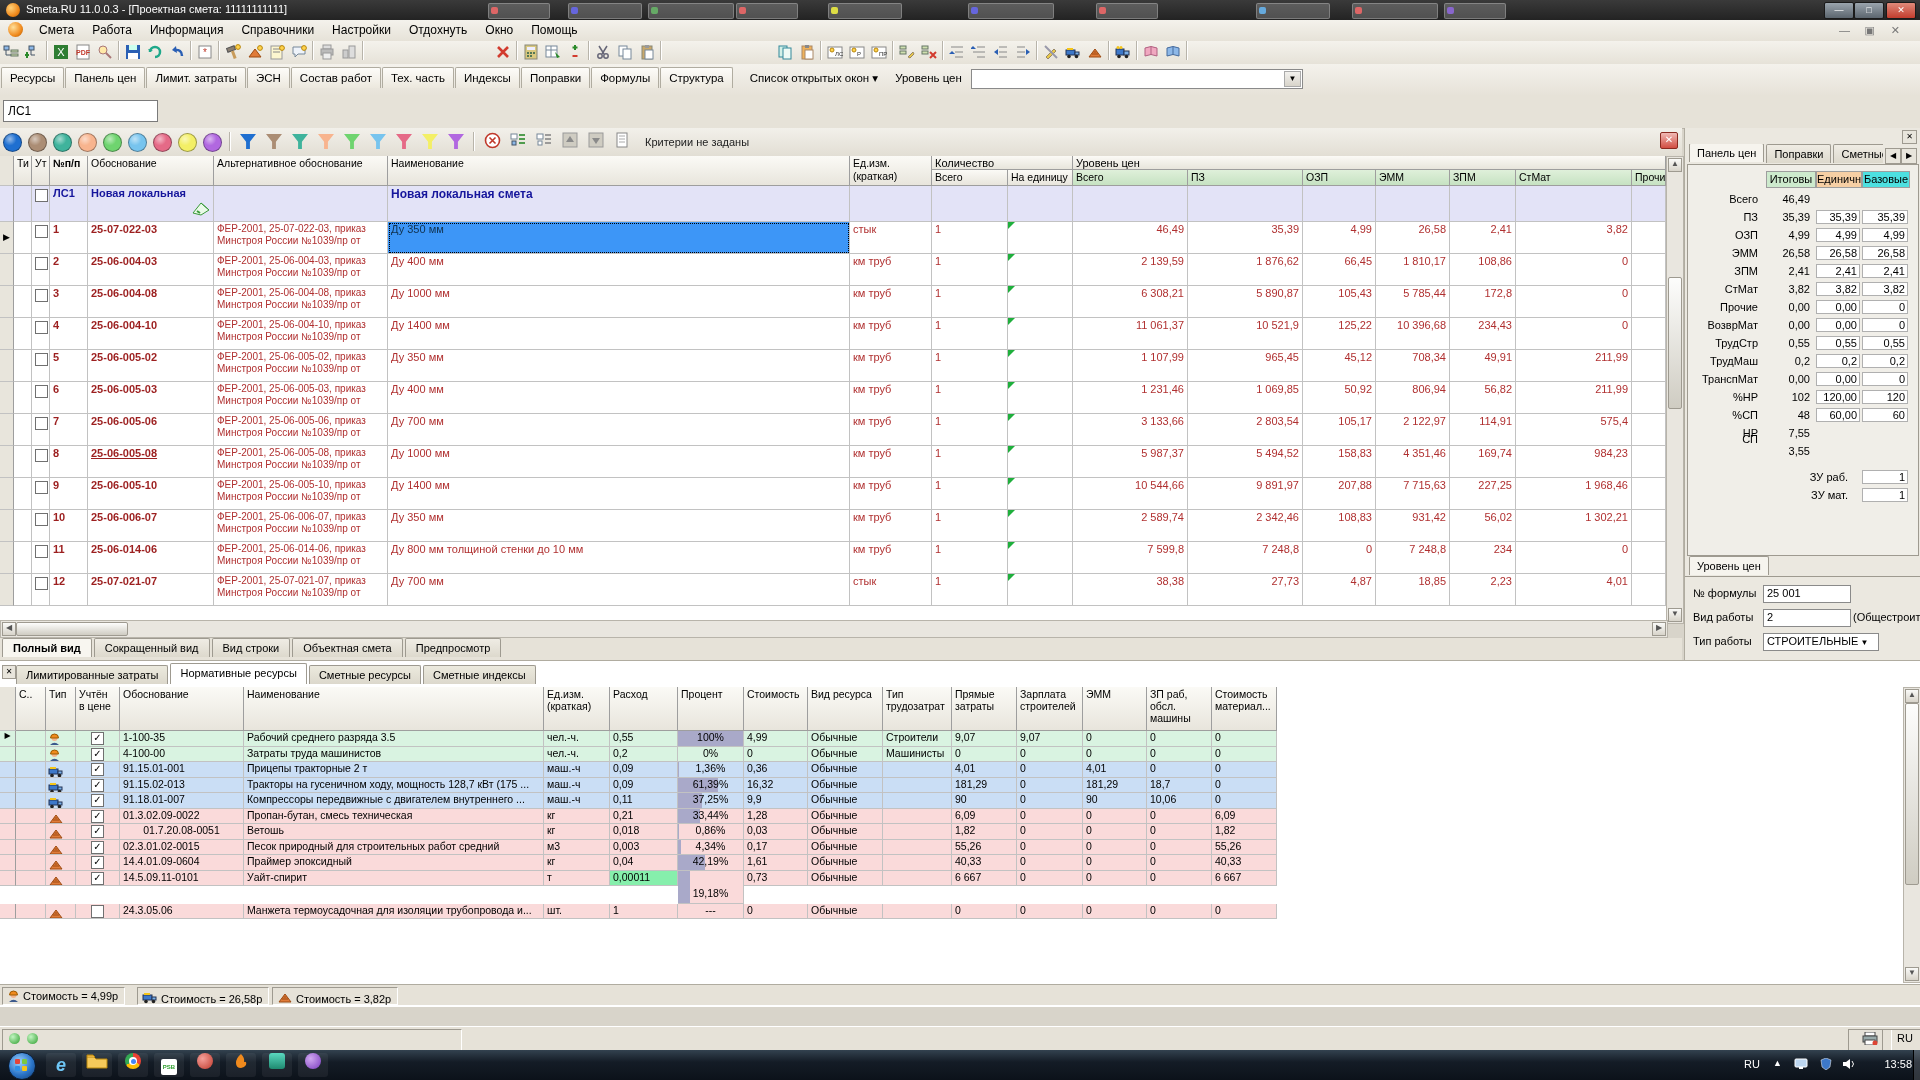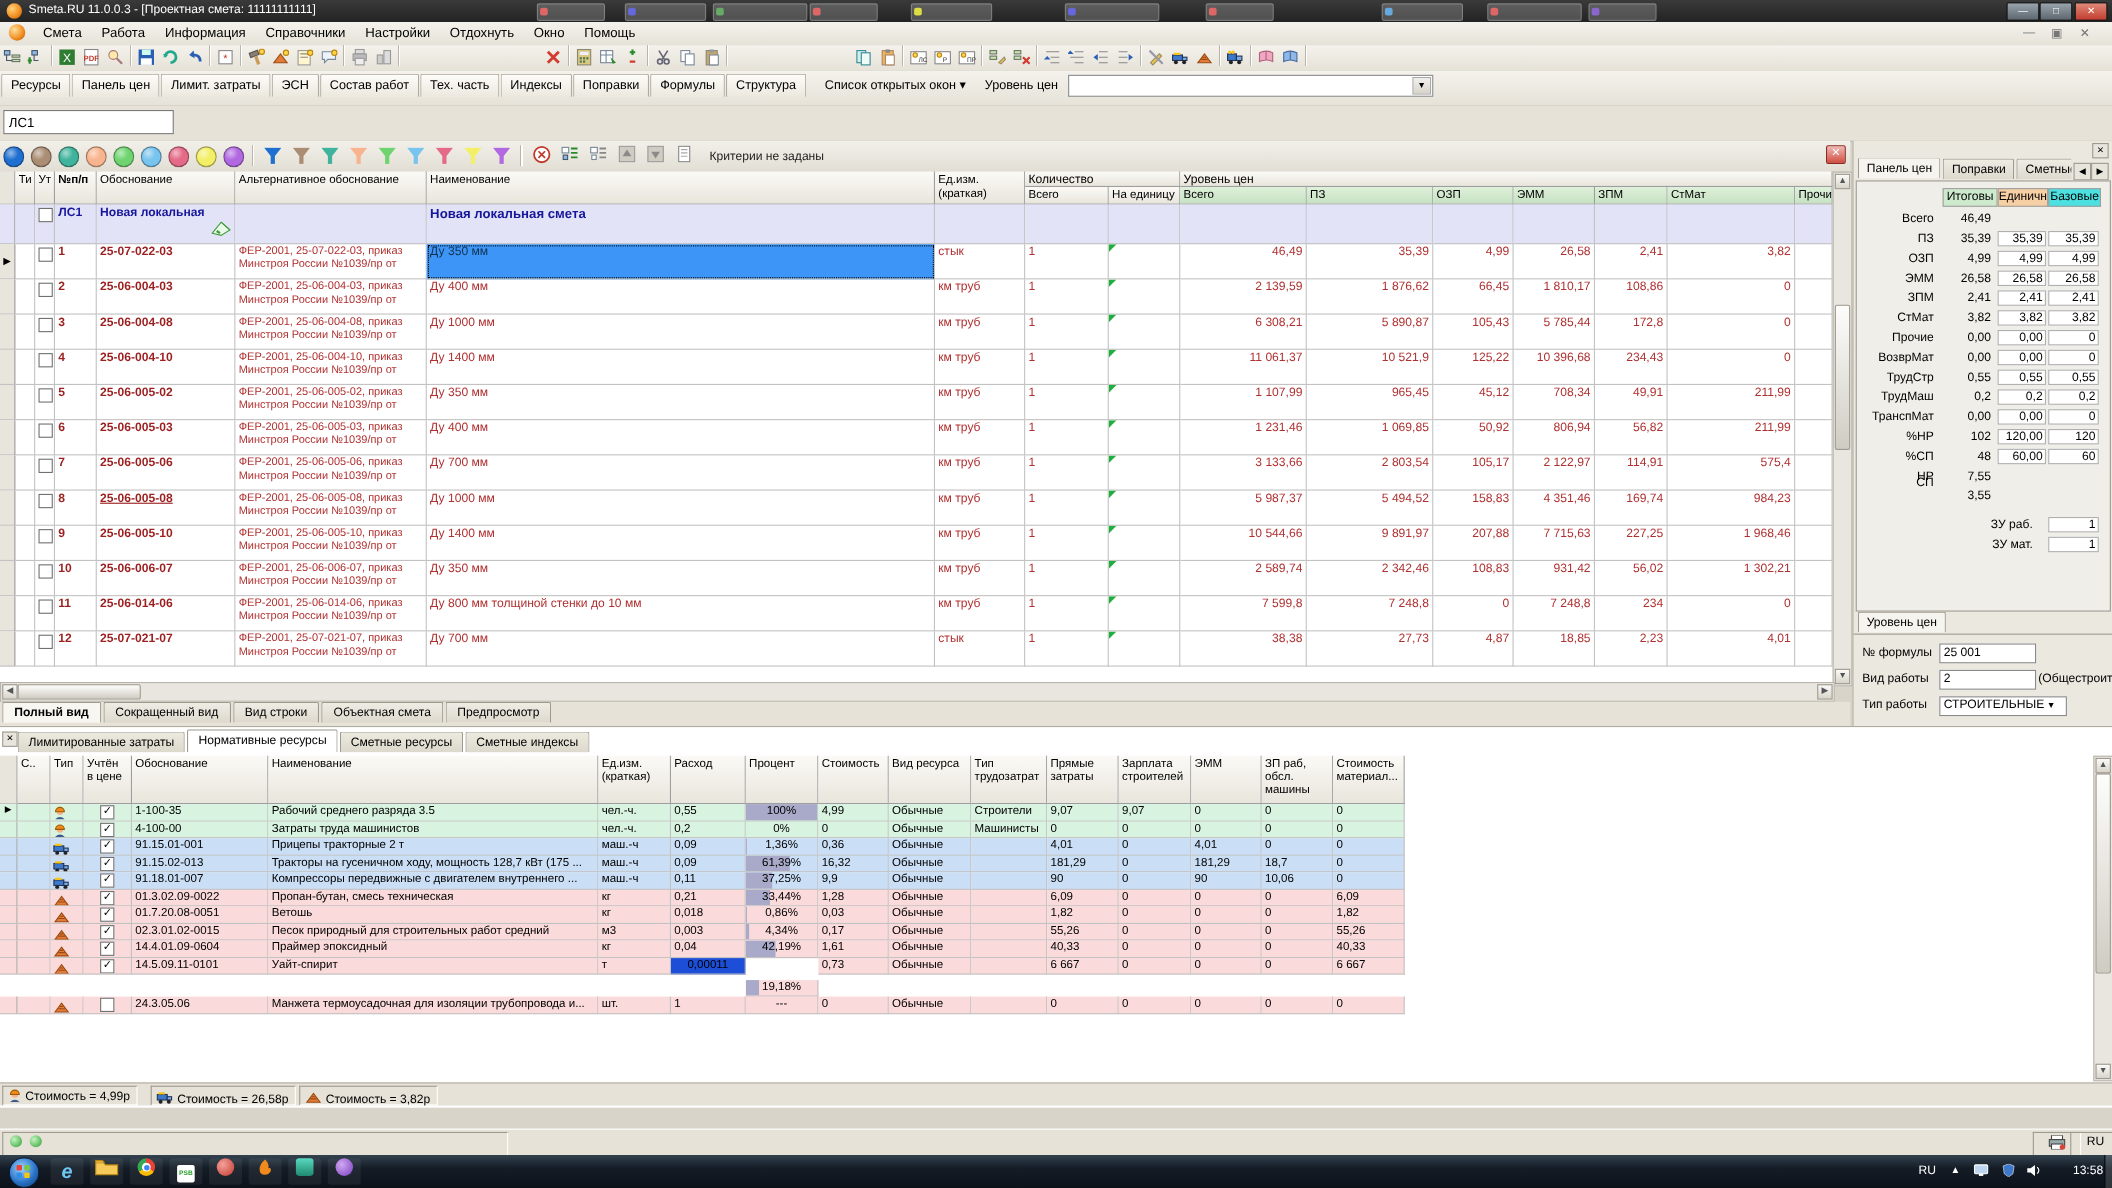--- a/index.html
+++ b/index.html
@@ -979,21 +979,21 @@
         <div class="trow">
           <div class="cell marker" style="width: 16px; height: 15.5px; font-size: 10.5px; padding: 0px 3px; white-space: nowrap; background: rgb(250, 218, 218);"></div>
           <div class="cell" style="width: 30px; height: 15.5px; font-size: 10.5px; padding: 0px 3px; white-space: nowrap; background: rgb(250, 218, 218);"></div>
           <div class="cell" style="width: 30px; height: 15.5px; font-size: 10.5px; padding: 1px 2px; white-space: nowrap; background: rgb(250, 218, 218);"><span><svg width="16" height="16" viewBox="0 0 16 16">
                 <path d="M2 13 L8 5 L14 13 Z" fill="#e07b39" stroke="#9c4a12"></path>
                 <path d="M5 10 H11 M6.5 8 H9.5" stroke="#9c4a12"></path>
               </svg></span></div>
           <div class="cell" style="width: 44px; height: 15.5px; font-size: 10.5px; padding: 0px 3px; white-space: nowrap; background: rgb(250, 218, 218);">
             <div class="cb" style="margin: 1px auto;">✓</div>
           </div>
-          <div class="cell" style="width: 124px; height: 15.5px; font-size: 10.5px; padding: 0px 3px; white-space: nowrap; background: rgb(250, 218, 218);">01.7.20.08-0051</div>
+          <div class="cell" style="width: 124px; height: 15.5px; font-size: 10.5px; padding: 0px 3px; white-space: nowrap; background: rgb(250, 218, 218); text-align: center;">01.7.20.08-0051</div>
           <div class="cell" style="width: 300px; height: 15.5px; font-size: 10.5px; padding: 0px 3px; white-space: nowrap; background: rgb(250, 218, 218);">Ветошь</div>
           <div class="cell" style="width: 66px; height: 15.5px; font-size: 10.5px; padding: 0px 3px; white-space: nowrap; background: rgb(250, 218, 218);">кг</div>
           <div class="cell" style="width: 68px; height: 15.5px; font-size: 10.5px; padding: 0px 3px; white-space: nowrap; background: rgb(250, 218, 218);">0,018</div>
           <div class="cell" style="width: 66px; height: 15.5px; font-size: 10.5px; padding: 0px 3px; white-space: nowrap; background: rgb(250, 218, 218);">
             <div class="pctbar" style="width: 0.86%;"></div>
             <span class="pcttext">0,86%</span>
           </div>
           <div class="cell" style="width: 64px; height: 15.5px; font-size: 10.5px; padding: 0px 3px; white-space: nowrap; background: rgb(250, 218, 218);">0,03</div>
           <div class="cell" style="width: 75px; height: 15.5px; font-size: 10.5px; padding: 0px 3px; white-space: nowrap; background: rgb(250, 218, 218);">Обычные</div>
           <div class="cell" style="width: 69px; height: 15.5px; font-size: 10.5px; padding: 0px 3px; white-space: nowrap; background: rgb(250, 218, 218);"></div>
@@ -1063,22 +1063,22 @@
           <div class="cell" style="width: 30px; height: 15.5px; font-size: 10.5px; padding: 1px 2px; white-space: nowrap; background: rgb(250, 218, 218);"><span><svg width="16" height="16" viewBox="0 0 16 16">
                 <path d="M2 13 L8 5 L14 13 Z" fill="#e07b39" stroke="#9c4a12"></path>
                 <path d="M5 10 H11 M6.5 8 H9.5" stroke="#9c4a12"></path>
               </svg></span></div>
           <div class="cell" style="width: 44px; height: 15.5px; font-size: 10.5px; padding: 0px 3px; white-space: nowrap; background: rgb(250, 218, 218);">
             <div class="cb" style="margin: 1px auto;">✓</div>
           </div>
           <div class="cell" style="width: 124px; height: 15.5px; font-size: 10.5px; padding: 0px 3px; white-space: nowrap; background: rgb(250, 218, 218);">14.5.09.11-0101</div>
           <div class="cell" style="width: 300px; height: 15.5px; font-size: 10.5px; padding: 0px 3px; white-space: nowrap; background: rgb(250, 218, 218);">Уайт-спирит</div>
           <div class="cell" style="width: 66px; height: 15.5px; font-size: 10.5px; padding: 0px 3px; white-space: nowrap; background: rgb(250, 218, 218);">т</div>
-          <div class="cell" style="width: 68px; height: 15.5px; font-size: 10.5px; padding: 0px 3px; white-space: nowrap; background: #1d4ed8; text-align: center;">0,00011</div>
-          <div class="cell" style="width: 66px; height: 15.5px; font-size: 10.5px; padding: 0px 3px; white-space: nowrap; background: rgb(250, 218, 218); margin-top: 20px;">
+          <div class="cell" style="width: 68px; height: 15.5px; font-size: 10.5px; padding: 0px 3px; white-space: nowrap; background: #86efac;">0,00011</div>
+          <div class="cell" style="width: 66px; height: 15.5px; font-size: 10.5px; padding: 16px 3px; white-space: nowrap; background: rgb(250, 218, 218);">
             <div class="pctbar" style="width: 19.18%;"></div>
             <span class="pcttext">19,18%</span>
           </div>
           <div class="cell" style="width: 64px; height: 15.5px; font-size: 10.5px; padding: 0px 3px; white-space: nowrap; background: rgb(250, 218, 218);">0,73</div>
           <div class="cell" style="width: 75px; height: 15.5px; font-size: 10.5px; padding: 0px 3px; white-space: nowrap; background: rgb(250, 218, 218);">Обычные</div>
           <div class="cell" style="width: 69px; height: 15.5px; font-size: 10.5px; padding: 0px 3px; white-space: nowrap; background: rgb(250, 218, 218);"></div>
           <div class="cell" style="width: 65px; height: 15.5px; font-size: 10.5px; padding: 0px 3px; white-space: nowrap; background: rgb(250, 218, 218);">6 667</div>
           <div class="cell" style="width: 66px; height: 15.5px; font-size: 10.5px; padding: 0px 3px; white-space: nowrap; background: rgb(250, 218, 218);">0</div>
           <div class="cell" style="width: 64px; height: 15.5px; font-size: 10.5px; padding: 0px 3px; white-space: nowrap; background: rgb(250, 218, 218);">0</div>
           <div class="cell" style="width: 65px; height: 15.5px; font-size: 10.5px; padding: 0px 3px; white-space: nowrap; background: rgb(250, 218, 218);">0</div>

